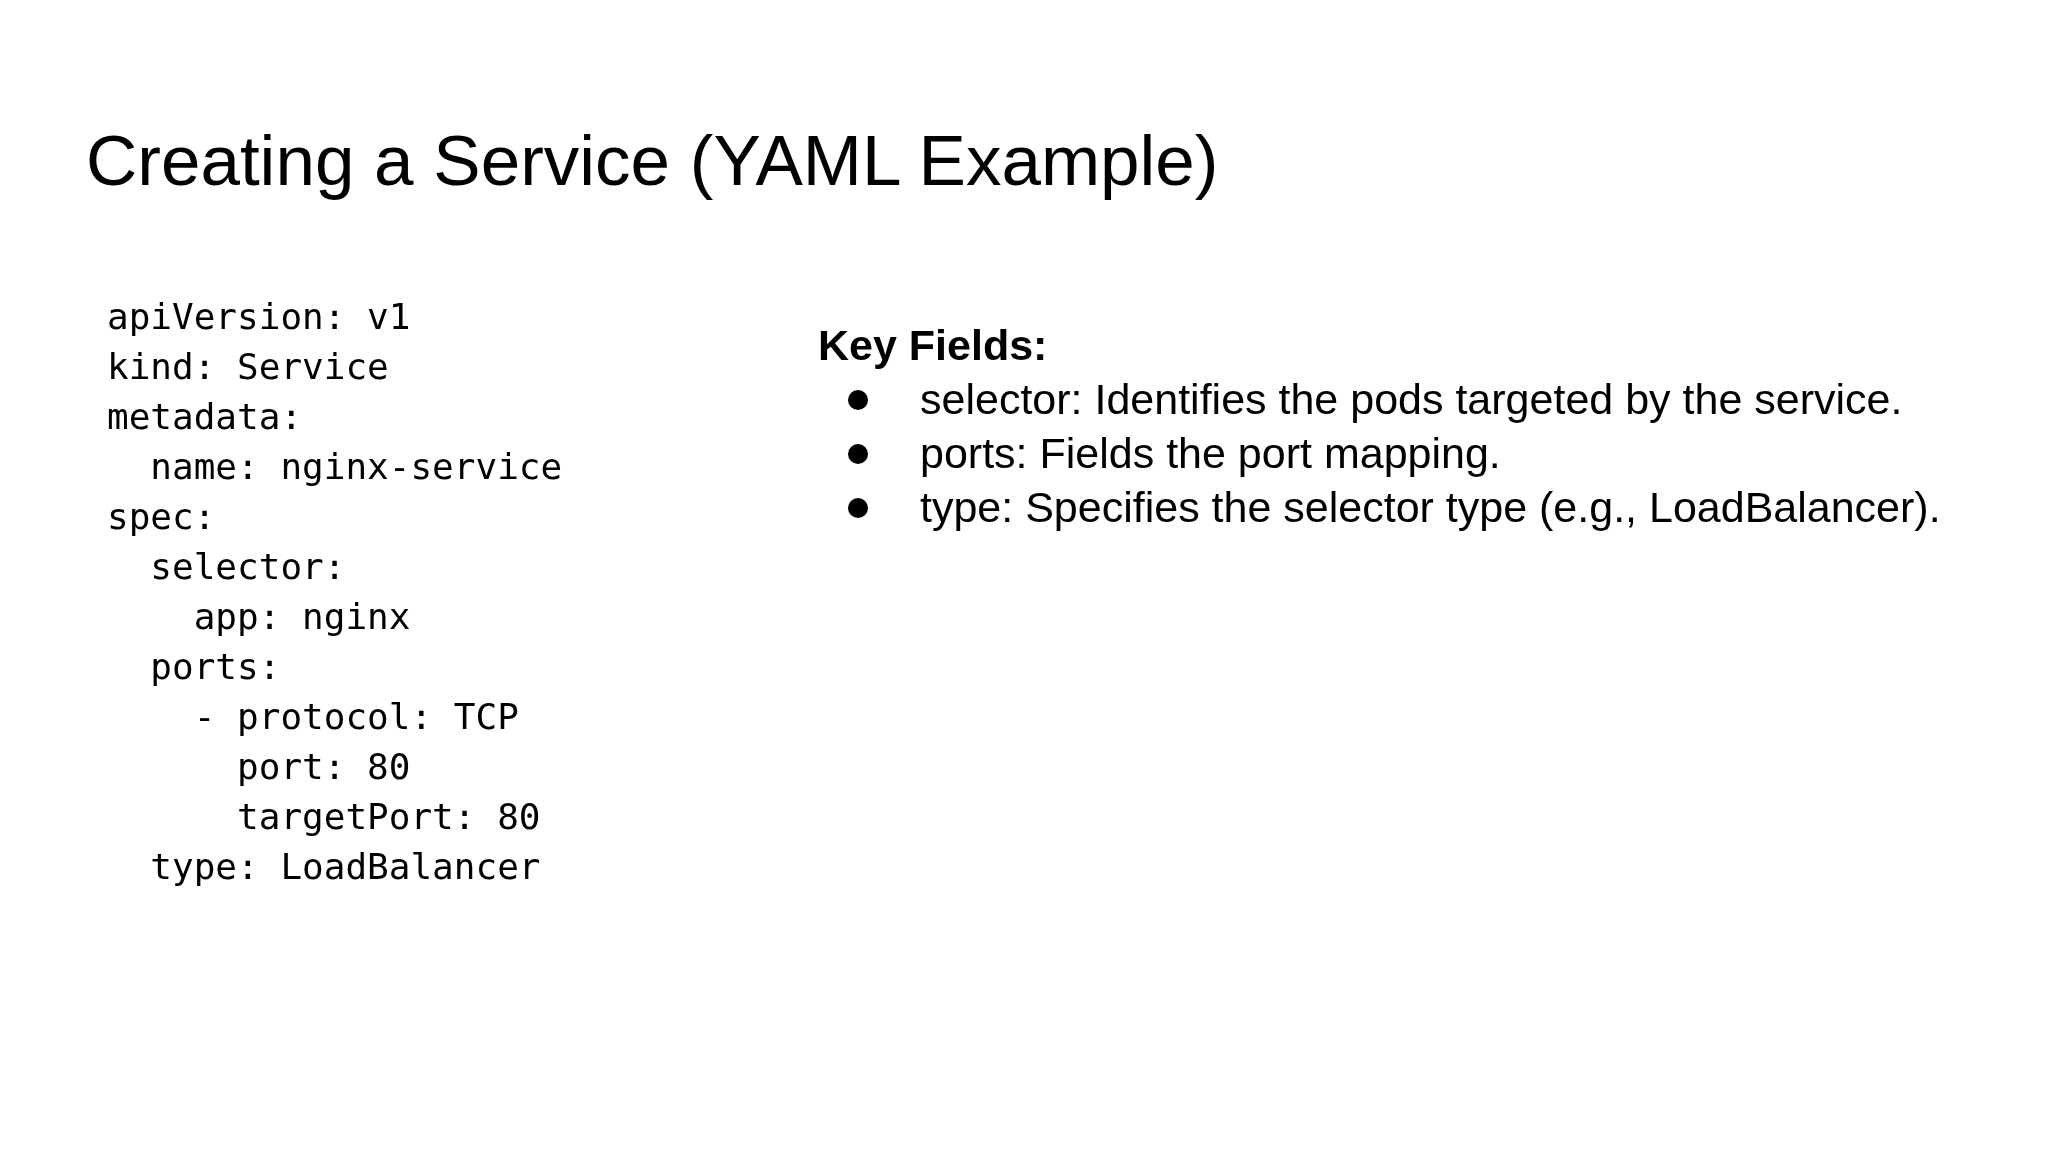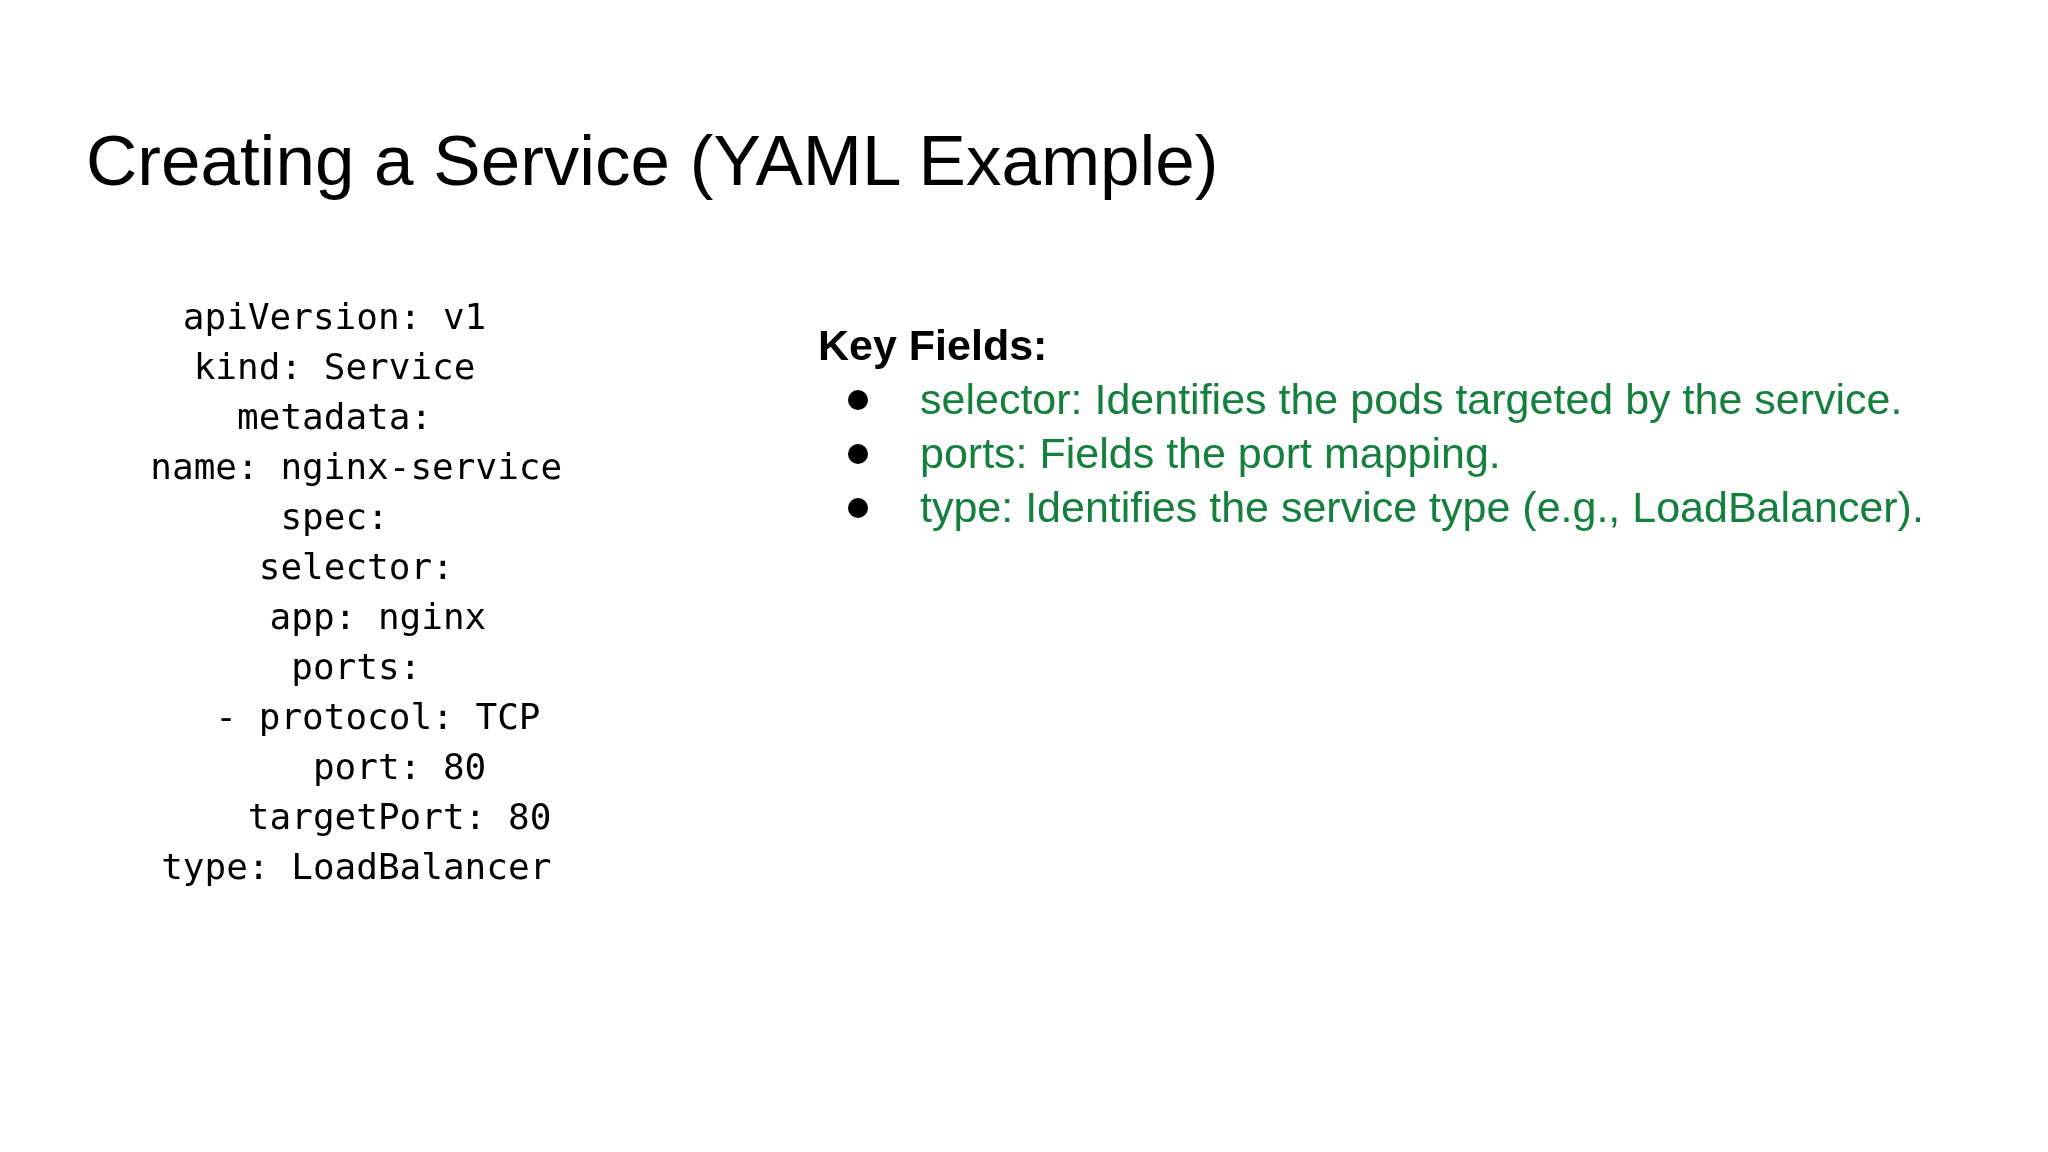--- a/index.html
+++ b/index.html
@@ -30,21 +30,20 @@
   .yaml-code {
     position: absolute;
     left: 107px;
     top: 292px;
     margin: 0;
     font-family: "DejaVu Sans Mono", monospace;
     font-size: 36px;
     line-height: 50px;
     color: #000000;
     white-space: pre;
-    text-align: center;
   }
   .key-fields {
     position: absolute;
     left: 818px;
     top: 318px;
     width: 1210px;
   }
   .key-fields-heading {
     margin: 0;
     font-size: 43px;
@@ -68,21 +67,21 @@
     width: 20px;
     height: 20px;
     margin-top: 2px;
     border-radius: 50%;
     background: #000000;
   }
   .key-field-text {
     margin-left: 52px;
     font-size: 43px;
     line-height: 54px;
-    color: #15803d;
+    color: #000000;
     white-space: nowrap;
   }
 </style>
 </head>
 <body>
 
 <div class="slide">
 
   <h1 class="slide-title">Creating a Service (YAML Example)</h1>
 
@@ -105,18 +104,18 @@
       <li class="key-field-item">
         <span class="bullet-dot"></span>
         <span class="key-field-text">selector: Identifies the pods targeted by the service.</span>
       </li>
       <li class="key-field-item">
         <span class="bullet-dot"></span>
         <span class="key-field-text">ports: Fields the port mapping.</span>
       </li>
       <li class="key-field-item">
         <span class="bullet-dot"></span>
-        <span class="key-field-text">type: Identifies the service type (e.g., LoadBalancer).</span>
+        <span class="key-field-text">type: Specifies the selector type (e.g., LoadBalancer).</span>
       </li>
     </ul>
   </section>
 
 </div>
 
 </body></html>

